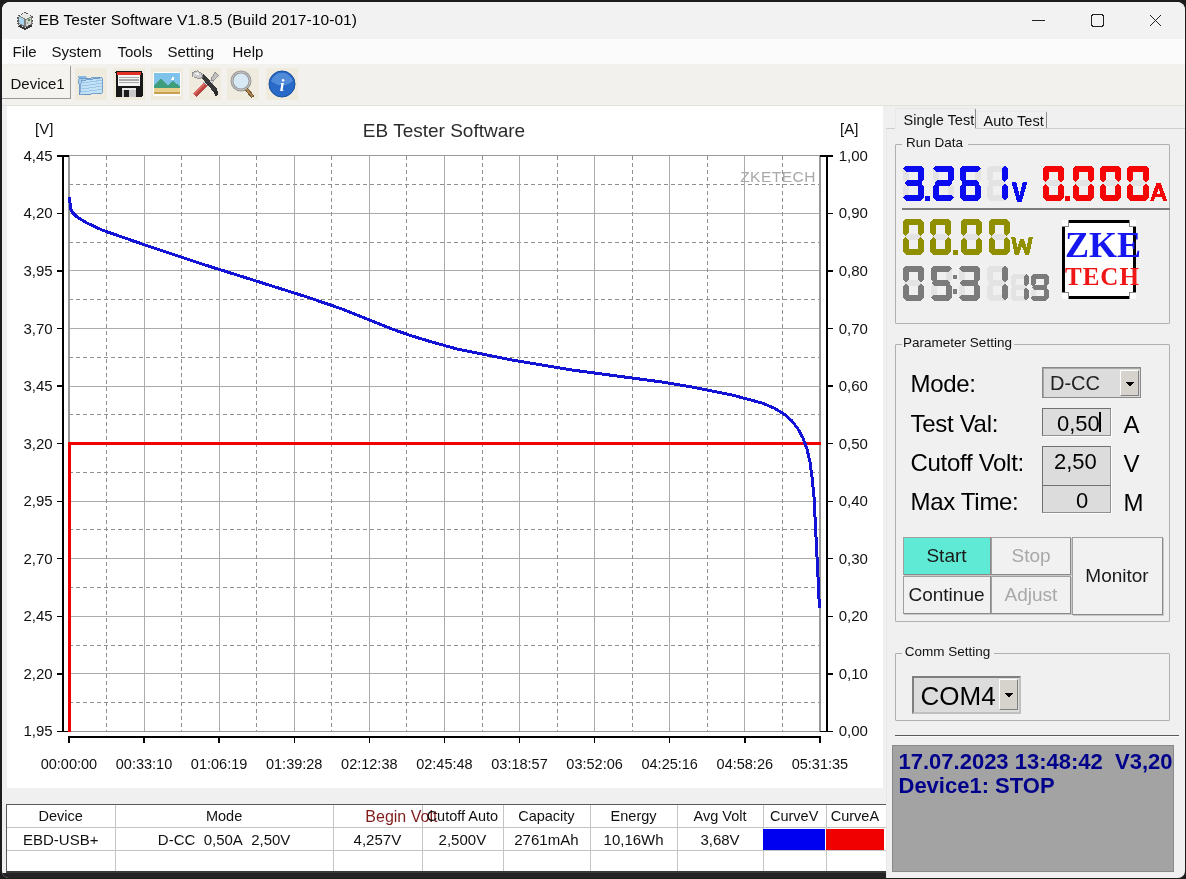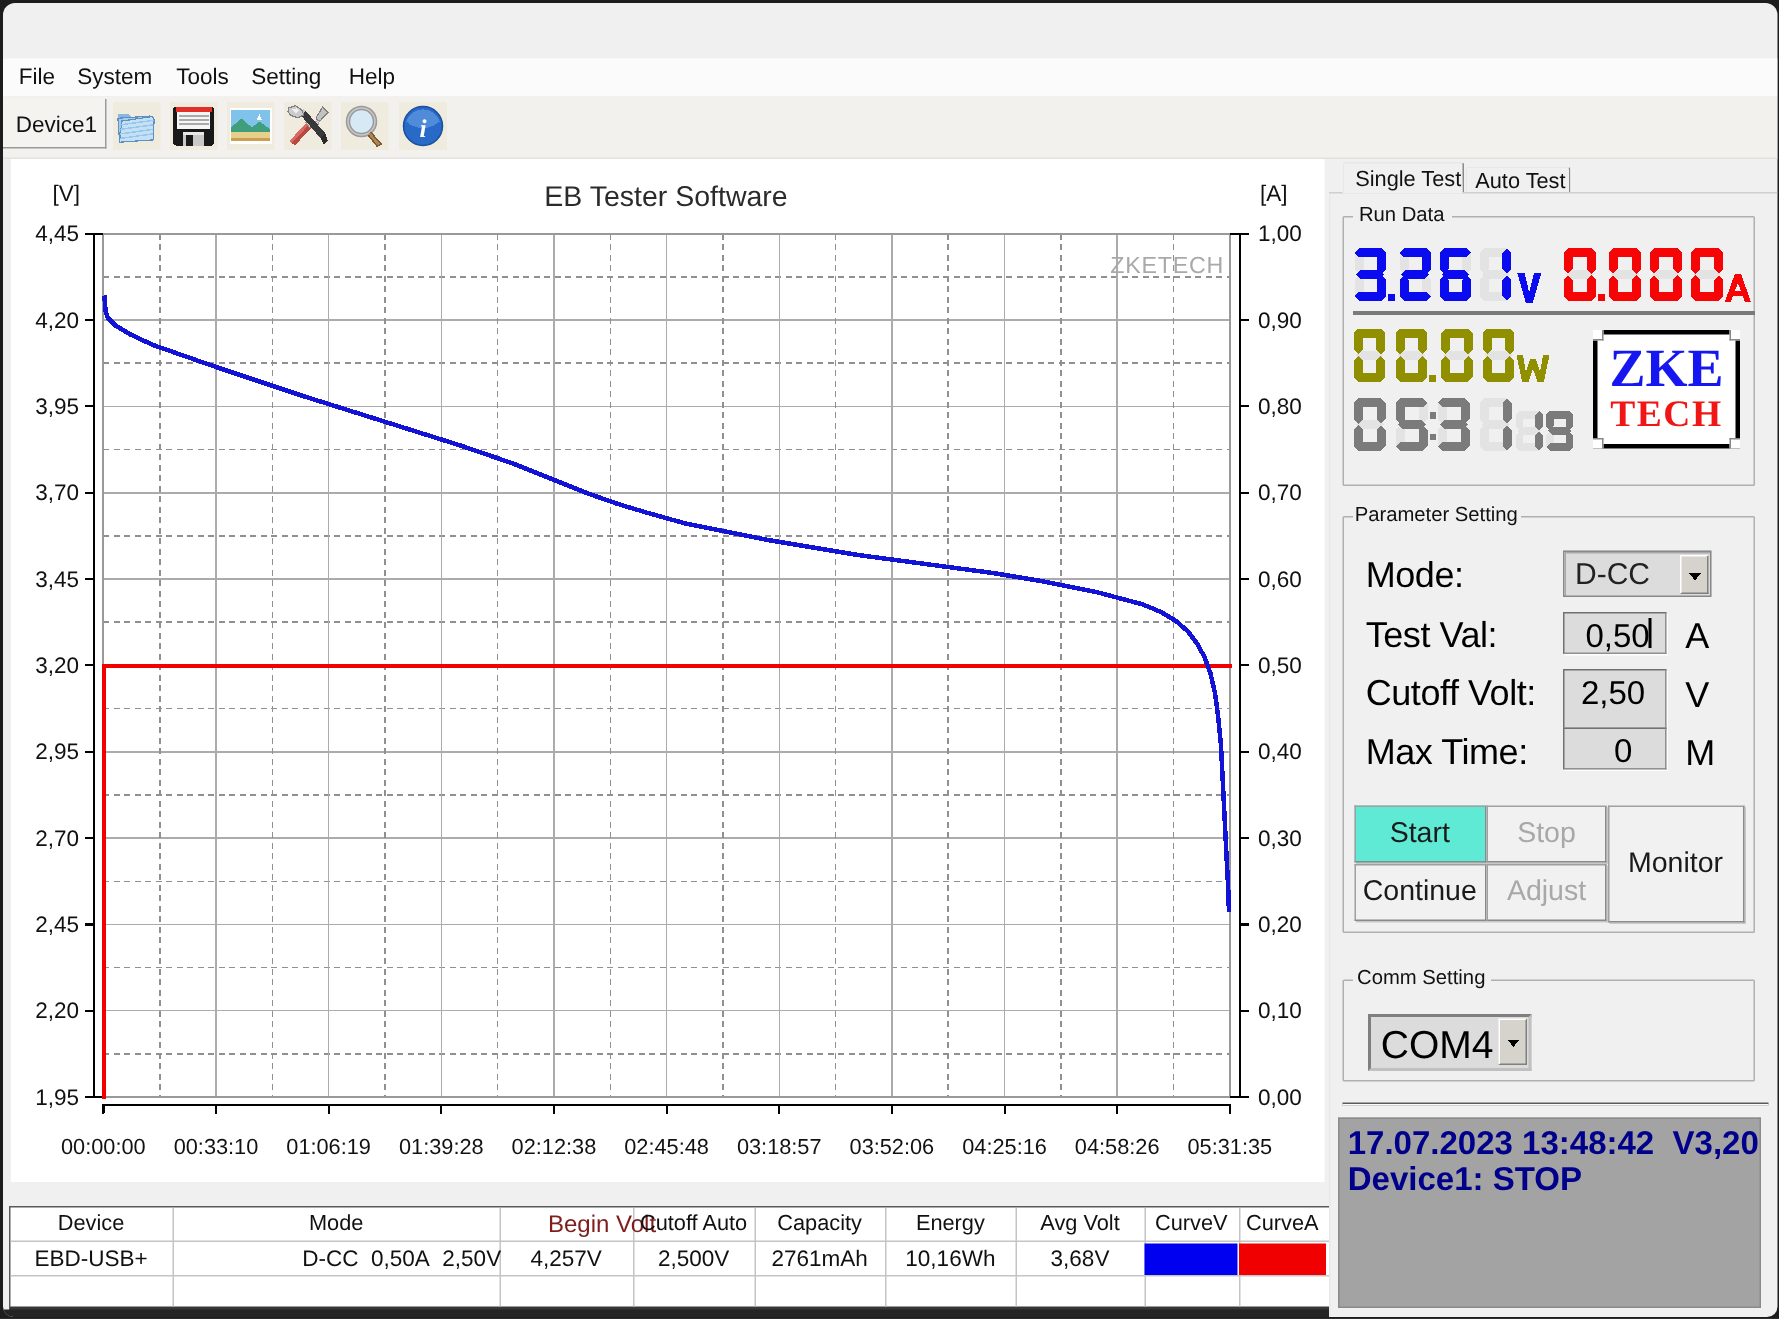--- a/index.html
+++ b/index.html
@@ -6,20 +6,36 @@
 .abs{position:absolute}
 #win{position:absolute;left:0;top:0;width:1186px;height:879px;background:#1d1d1d}
 #inner{position:absolute;left:1.5px;top:1.5px;width:1183px;height:876px;background:#f0f0f0;border-radius:8px 8px 7px 7px;overflow:hidden}
 .seg7{shape-rendering:crispEdges}
 svg line,svg rect,svg polyline,svg path{shape-rendering:crispEdges}
 svg text{shape-rendering:auto;text-rendering:optimizeLegibility}
 </style></head><body>
 <div id="win">
     <div id="inner">
 
+<div class="abs" style="left:0;top:0;width:1183px;height:37px;background:#f2f2f2">
+        <svg width="20" height="20" viewBox="0 0 20 20" style="position:absolute;left:13px;top:9px">
+<path d="M3 5 L10 1.5 L17 5 L17 13 L10 17 L3 13 Z" fill="#e8e8e4" stroke="#555" stroke-width="1.2" stroke-dasharray="2,1.2"></path>
+<path d="M3.5 5.5 L9.5 8 L9.5 16 L3.5 12.5 Z" fill="#a8d4ee" stroke="#666" stroke-width="0.8"></path>
+<path d="M10.5 8 L16.5 5.5 L16.5 12.5 L10.5 16 Z" fill="#d8d8d2" stroke="#666" stroke-width="0.8"></path>
+<path d="M4 13.5 L10 17.2 L16 13.5 L17 15.5 L10 19 L3 15.5 Z" fill="#333"></path>
+<circle cx="14" cy="9" r="1.3" fill="#5a8a5a"></circle>
+<circle cx="12.5" cy="12" r="0.8" fill="#888"></circle>
+</svg>
+<div class="abs" style="left:37px;top:9px;font-size:15.5px;color:#000;letter-spacing:0.1px">EB Tester Software V1.8.5 (Build 2017-10-01)</div>
+<svg class="abs" style="left:1020px;top:0" width="163" height="37">
+<line x1="10" y1="18.5" x2="23" y2="18.5" stroke="#222" stroke-width="1.3"></line>
+<rect x="69.5" y="12.5" width="12" height="12" rx="2.5" fill="none" stroke="#222" stroke-width="1.3"></rect>
+<path d="M128 13 L139 24 M139 13 L128 24" stroke="#222" stroke-width="1.3" fill="none"></path>
+</svg>
+      </div>
 <div class="abs" style="left:0;top:37px;width:1183px;height:25px;background:#fbfbfb;font-size:15px;color:#111">
 <span class="abs" style="left:11px;top:4px">File</span>
 <span class="abs" style="left:50px;top:4px">System</span>
 <span class="abs" style="left:116px;top:4px">Tools</span>
 <span class="abs" style="left:166px;top:4px">Setting</span>
 <span class="abs" style="left:231px;top:4px">Help</span>
 </div>
 <div class="abs" style="left:0;top:62px;width:1183px;height:42px;background:#f2f1ee;border-bottom:1px solid #e2e1de">
 <div class="abs" style="left:0;top:2px;width:69px;height:33px;border-right:1px solid #9a9a9a;border-bottom:1px solid #9a9a9a;background:#f4f3f0">
 <span class="abs" style="left:9px;top:9px;font-size:15px;color:#111">Device1</span>
@@ -464,21 +480,21 @@
         <polygon points="160.3,145.8 162.8,148.3 162.8,156.0 160.3,158.5 157.8,156.0 157.8,148.3" fill="#7b7b7b"></polygon>
         <polygon points="147.3,132.0 149.8,134.5 149.8,142.2 147.3,144.7 144.8,142.2 144.8,134.5" fill="#7b7b7b"></polygon>
         <polygon points="146.0,145.2 148.5,142.8 159.1,142.8 161.6,145.2 159.1,147.8 148.5,147.8" fill="#7b7b7b"></polygon>
         <polygon points="144.8,156.0 147.3,153.5 160.3,153.5 162.8,156.0 160.3,158.5 147.3,158.5" fill="#7b7b7b"></polygon>
       </svg>
 <svg class="abs" style="left:884px;top:140px" width="302" height="190" text-rendering="geometricPrecision">
         <path transform="translate(125.5,40)" d="M0 0 L4.8 0 L8 13 L11.2 0 L16 0 L10.3 20 L5.7 20 Z" fill="#0b0bf0"></path>
         <path transform="translate(264,40.5)" d="M6.6 0 L10.6 0 L17.2 18.5 L13.2 18.5 L12 14.8 L5.2 14.8 L4 18.5 L0 18.5 Z M8.6 6.5 L6.5 11.6 L10.7 11.6 Z" fill-rule="evenodd" fill="#f50505"></path>
         <path transform="translate(125,94.5)" d="M0 0 L4.3 0 L6.3 11.5 L9.2 2.5 L12.8 2.5 L15.7 11.5 L17.7 0 L22 0 L18.3 18 L13.9 18 L11 9.5 L8.1 18 L3.7 18 Z" fill="#8f8f00"></path>
       </svg>
-<div class="abs" style="left:1060.5px;top:218px;width:98px;height:79px;background:#fff;border:3px solid #000">
+<div class="abs" style="left:1060.5px;top:218px;width:74px;height:79px;background:#fff;border:3px solid #000">
 <div class="abs" style="left:-3px;top:-3px;width:7px;height:7px;background:#fff;border-right:1px solid #888;border-bottom:1px solid #888"></div>
 <div class="abs" style="right:-3px;top:-3px;width:7px;height:7px;background:#fff;border-left:1px solid #888;border-bottom:1px solid #888"></div>
 <div class="abs" style="left:-3px;bottom:-3px;width:7px;height:7px;background:#fff;border-right:1px solid #888;border-top:1px solid #888"></div>
 <div class="abs" style="right:-3px;bottom:-3px;width:7px;height:7px;background:#fff;border-left:1px solid #888;border-top:1px solid #888"></div>
 <div style="font-family:'Liberation Serif',serif;font-weight:bold;font-size:36px;color:#1616f0;text-align:center;line-height:40px;margin-top:2px">ZKE</div>
 <div style="font-family:'Liberation Serif',serif;font-weight:bold;font-size:25px;color:#f01616;text-align:center;line-height:24px;letter-spacing:1px">TECH</div>
 </div>
 <div class="abs" style="left:893px;top:342px;width:275px;height:278px;border:1px solid #b0b0b0;border-radius:1px"></div>
       <div class="abs" style="left:900px;top:333px;width:112px;height:17px;background:#f0f0f0;font-size:13.5px;color:#111;text-align:center">Parameter Setting</div>
 
@@ -541,21 +557,21 @@
         <div class="abs" style="left:-5.8px;top:3.5px;width:120px;text-align:center;font-size:14.5px;color:#111">Device</div>
         <div class="abs" style="left:157.6px;top:3.5px;width:120px;text-align:center;font-size:14.5px;color:#111">Mode</div>
         <div class="abs" style="left:310.9px;top:3.5px;width:120px;text-align:right;font-size:16px;color:#7f1d1d">Begin Volt</div>
         <div class="abs" style="left:395.9px;top:3.5px;width:120px;text-align:center;font-size:14.5px;color:#111">Cutoff Auto</div>
         <div class="abs" style="left:479.9px;top:3.5px;width:120px;text-align:center;font-size:14.5px;color:#111">Capacity</div>
         <div class="abs" style="left:567.1px;top:3.5px;width:120px;text-align:center;font-size:14.5px;color:#111">Energy</div>
         <div class="abs" style="left:653.5px;top:3.5px;width:120px;text-align:center;font-size:14.5px;color:#111">Avg Volt</div>
         <div class="abs" style="left:727.7px;top:3.5px;width:120px;text-align:center;font-size:14.5px;color:#111">CurveV</div>
         <div class="abs" style="left:788.4px;top:3.5px;width:120px;text-align:center;font-size:14.5px;color:#111">CurveA</div>
         <div class="abs" style="left:-55.8px;top:26.5px;width:220px;text-align:center;font-size:15px;color:#111">EBD-USB+</div>
-        <div class="abs" style="left:107.6px;top:26.5px;width:220px;text-align:right;font-size:15px;color:#111">D-CC&nbsp; 0,50A&nbsp; 2,50V</div>
+        <div class="abs" style="left:107.6px;top:26.5px;width:220px;text-align:center;font-size:15px;color:#111">D-CC&nbsp; 0,50A&nbsp; 2,50V</div>
         <div class="abs" style="left:260.9px;top:26.5px;width:220px;text-align:center;font-size:15px;color:#111">4,257V</div>
         <div class="abs" style="left:345.9px;top:26.5px;width:220px;text-align:center;font-size:15px;color:#111">2,500V</div>
         <div class="abs" style="left:429.9px;top:26.5px;width:220px;text-align:center;font-size:15px;color:#111">2761mAh</div>
         <div class="abs" style="left:517.1px;top:26.5px;width:220px;text-align:center;font-size:15px;color:#111">10,16Wh</div>
         <div class="abs" style="left:603.5px;top:26.5px;width:220px;text-align:center;font-size:15px;color:#111">3,68V</div>
         <div class="abs" style="left:756.7px;top:24px;width:62.0px;height:21.5px;background:#0000f0"></div>
         <div class="abs" style="left:819.7px;top:24px;width:58.3px;height:21.5px;background:#f00000"></div>
       </div>
 <div class="abs" style="left:0;top:871.5px;width:884px;height:7.5px;background:#242424"></div>
 </div>

